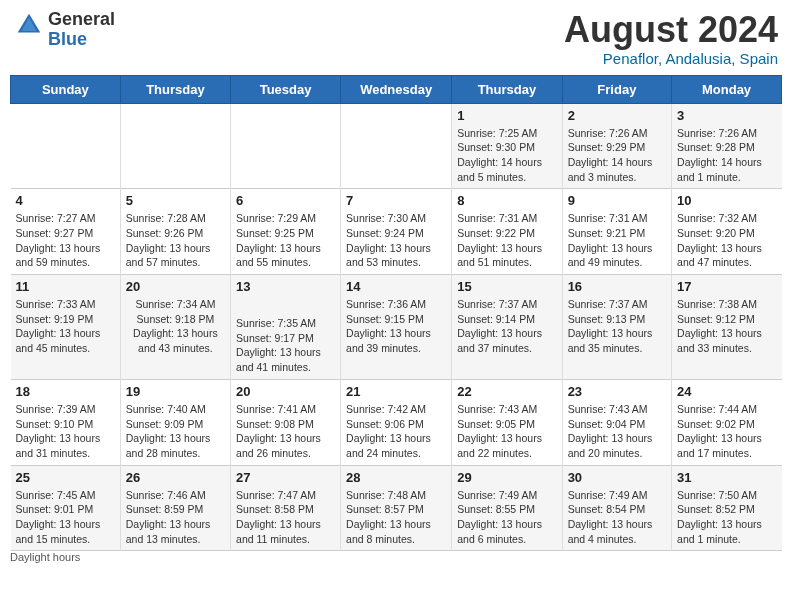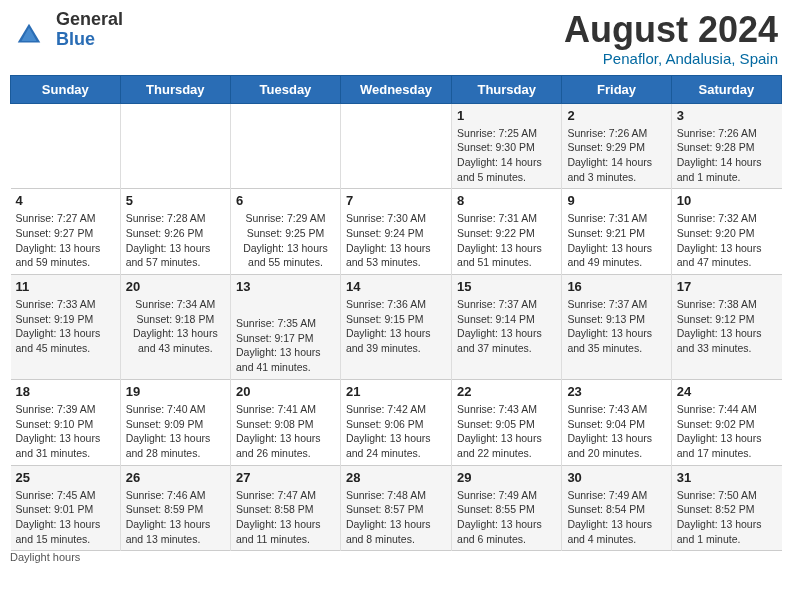--- a/index.html
+++ b/index.html
@@ -12,22 +12,22 @@
     }
     .header {
       display: flex;
       justify-content: space-between;
       align-items: flex-start;
       margin-bottom: 8px;
       padding: 0 4px;
     }
     .logo {
       display: flex;
-      align-items: flex-end;
-      gap: 12px;
+      align-items: flex-start;
+      gap: 4px;
     }
     .logo-text {
       display: flex;
       flex-direction: column;
       line-height: 1.1;
     }
     .logo-general {
       font-size: 18px;
       font-weight: bold;
       color: #333;
@@ -129,21 +129,21 @@
 
 <table>
   <thead>
     <tr>
     <th>Sunday</th>
         <th>Thursday</th>
         <th>Tuesday</th>
         <th>Wednesday</th>
         <th>Thursday</th>
         <th>Friday</th>
-        <th>Saturday</th>
+        <th>Monday</th>
       </tr>
   </thead>
   <tbody id="calendar-body">
   <tr>
         <td class="empty-cell"></td>
         <td class="empty-cell"></td>
         <td class="empty-cell"></td>
         <td class="empty-cell"></td>
         <td>
           <div class="day-number">1</div>
@@ -177,21 +177,21 @@
         </td>
         <td>
           <div class="day-number">5</div>
           <div class="day-info" style="white-space: pre-line;">Sunrise: 7:28 AM
 Sunset: 9:26 PM
 Daylight: 13 hours
 and 57 minutes.</div>
         </td>
         <td>
           <div class="day-number">6</div>
-          <div class="day-info" style="white-space: pre-line; text-align: center;">Sunrise: 7:29 AM
+          <div class="day-info" style="white-space: pre-line;">Sunrise: 7:29 AM
 Sunset: 9:25 PM
 Daylight: 13 hours
 and 55 minutes.</div>
         </td>
         <td>
           <div class="day-number">7</div>
           <div class="day-info" style="white-space: pre-line;">Sunrise: 7:30 AM
 Sunset: 9:24 PM
 Daylight: 13 hours
 and 53 minutes.</div>

